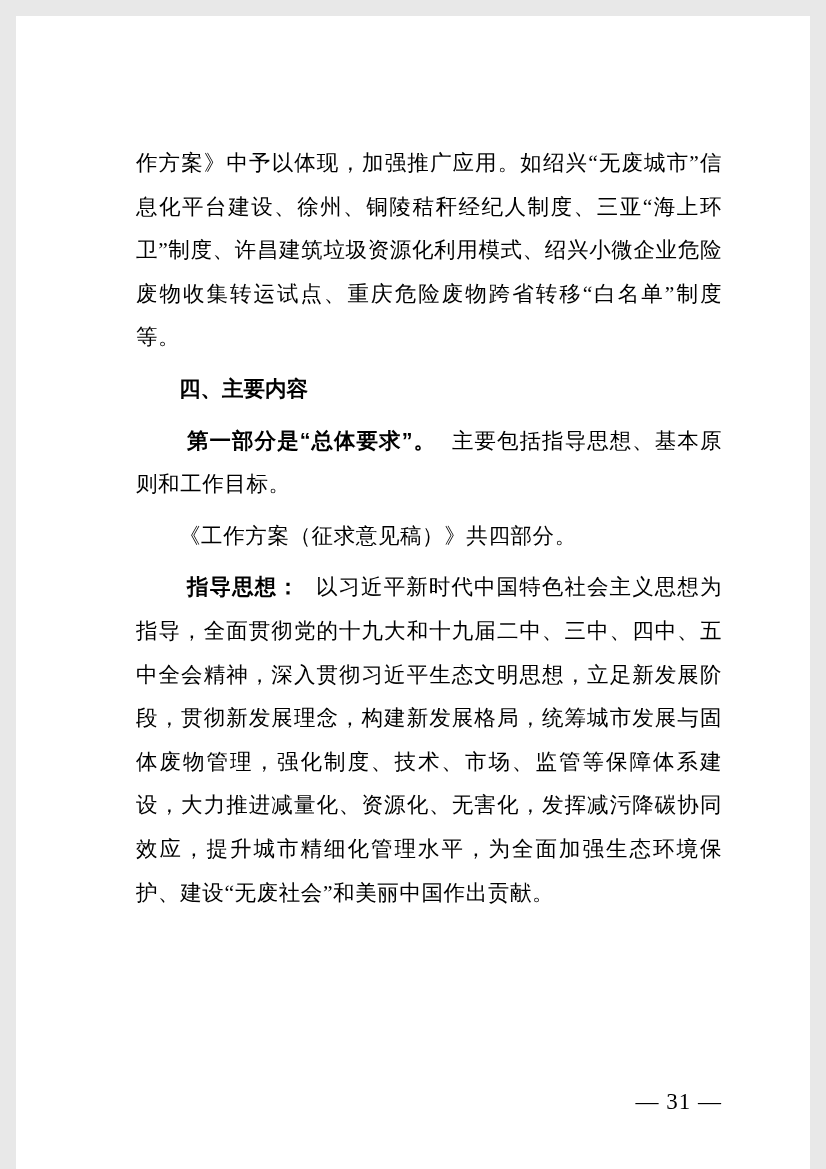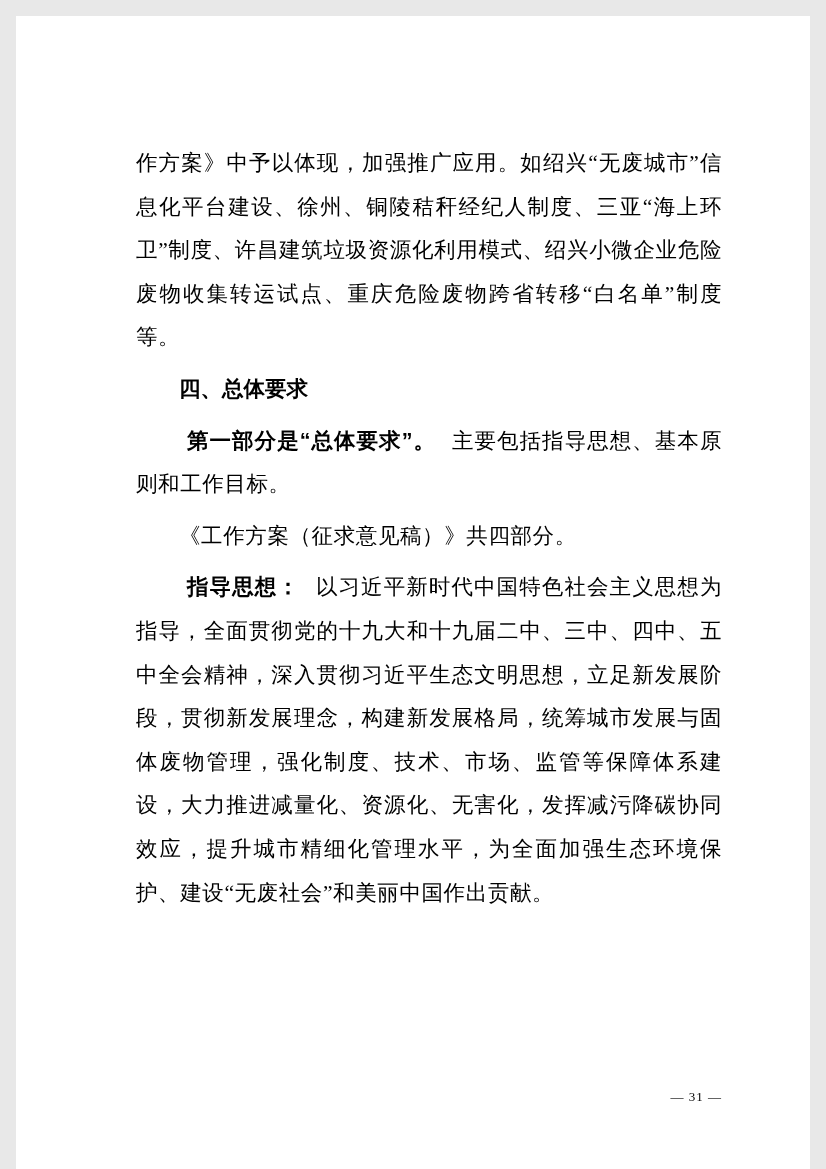--- a/index.html
+++ b/index.html
@@ -36,35 +36,35 @@
     font-weight: bold;
     font-family: "Liberation Sans", "DejaVu Sans", sans-serif;
   }
   .lead {
     font-weight: bold;
     font-family: "Liberation Sans", "DejaVu Sans", sans-serif;
   }
   .page-footer {
     position: absolute;
     right: 104px;
-    bottom: 72px;
-    font-size: 13px;
+    bottom: 62px;
+    font-size: 23px;
     letter-spacing: 1px;
     color: #000000;
   }
 </style>
 </head>
 <body>
 
 <main class="page">
   <section class="body-text">
 
     <p class="para cont">作方案》中予以体现，加强推广应用。如绍兴“无废城市”信息化平台建设、徐州、铜陵秸秆经纪人制度、三亚“海上环卫”制度、许昌建筑垃圾资源化利用模式、绍兴小微企业危险废物收集转运试点、重庆危险废物跨省转移“白名单”制度等。</p>
 
-    <h2 class="heading">四、总体要求</h2>
+    <h2 class="heading">四、主要内容</h2>
 
     <p class="para"><span class="lead">第一部分是“总体要求”。</span><span>主要包括指导思想、基本原则和工作目标。</span></p>
 
     <p class="para">《工作方案（征求意见稿）》共四部分。</p>
 
     <p class="para"><span class="lead">指导思想：</span><span>以习近平新时代中国特色社会主义思想为指导，全面贯彻党的十九大和十九届二中、三中、四中、五中全会精神，深入贯彻习近平生态文明思想，立足新发展阶段，贯彻新发展理念，构建新发展格局，统筹城市发展与固体废物管理，强化制度、技术、市场、监管等保障体系建设，大力推进减量化、资源化、无害化，发挥减污降碳协同效应，提升城市精细化管理水平，为全面加强生态环境保护、建设“无废社会”和美丽中国作出贡献。</span></p>
 
 
 
   </section>

